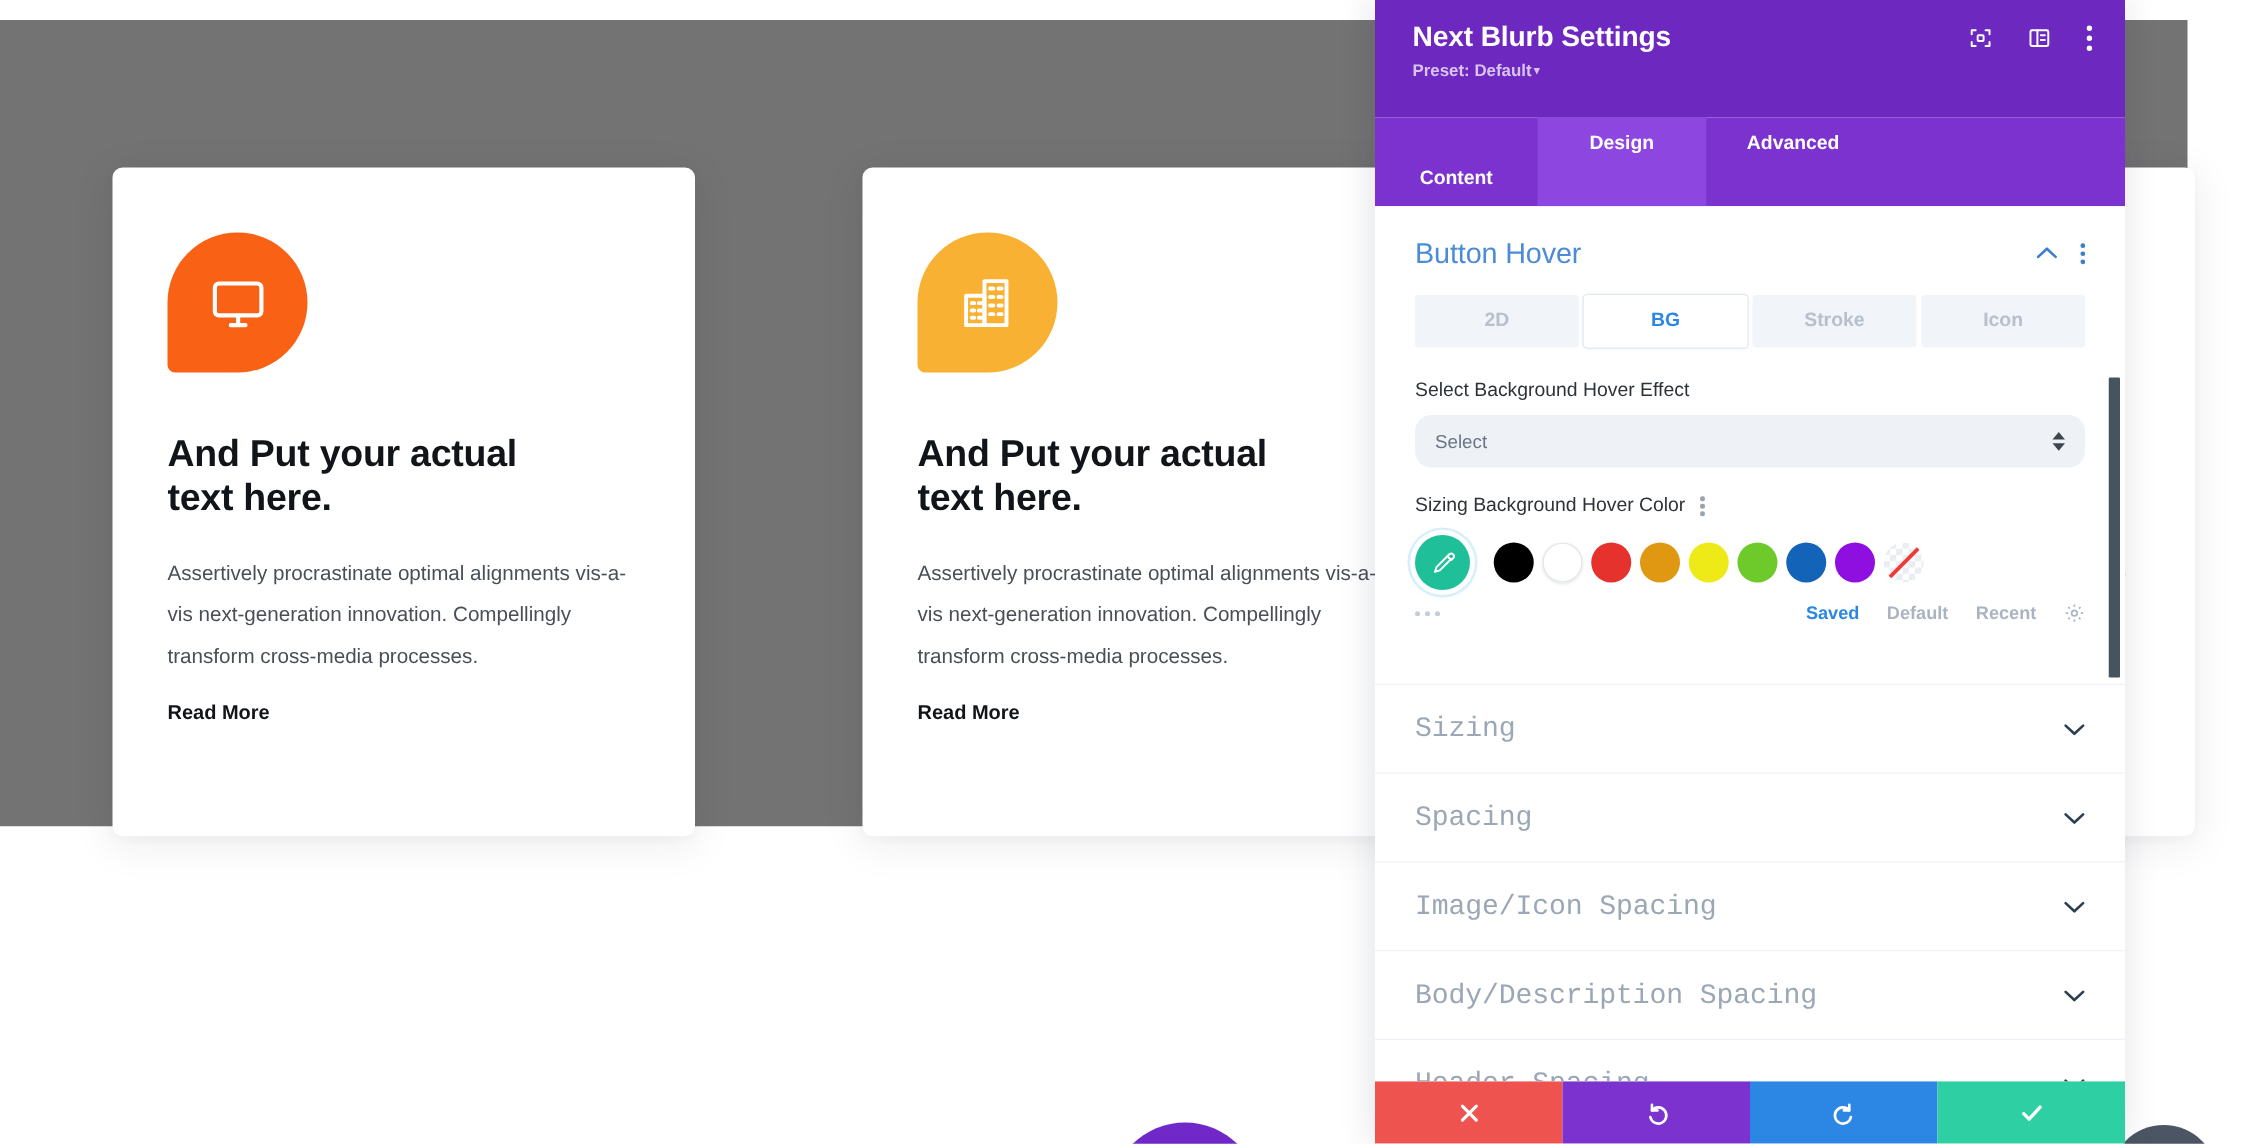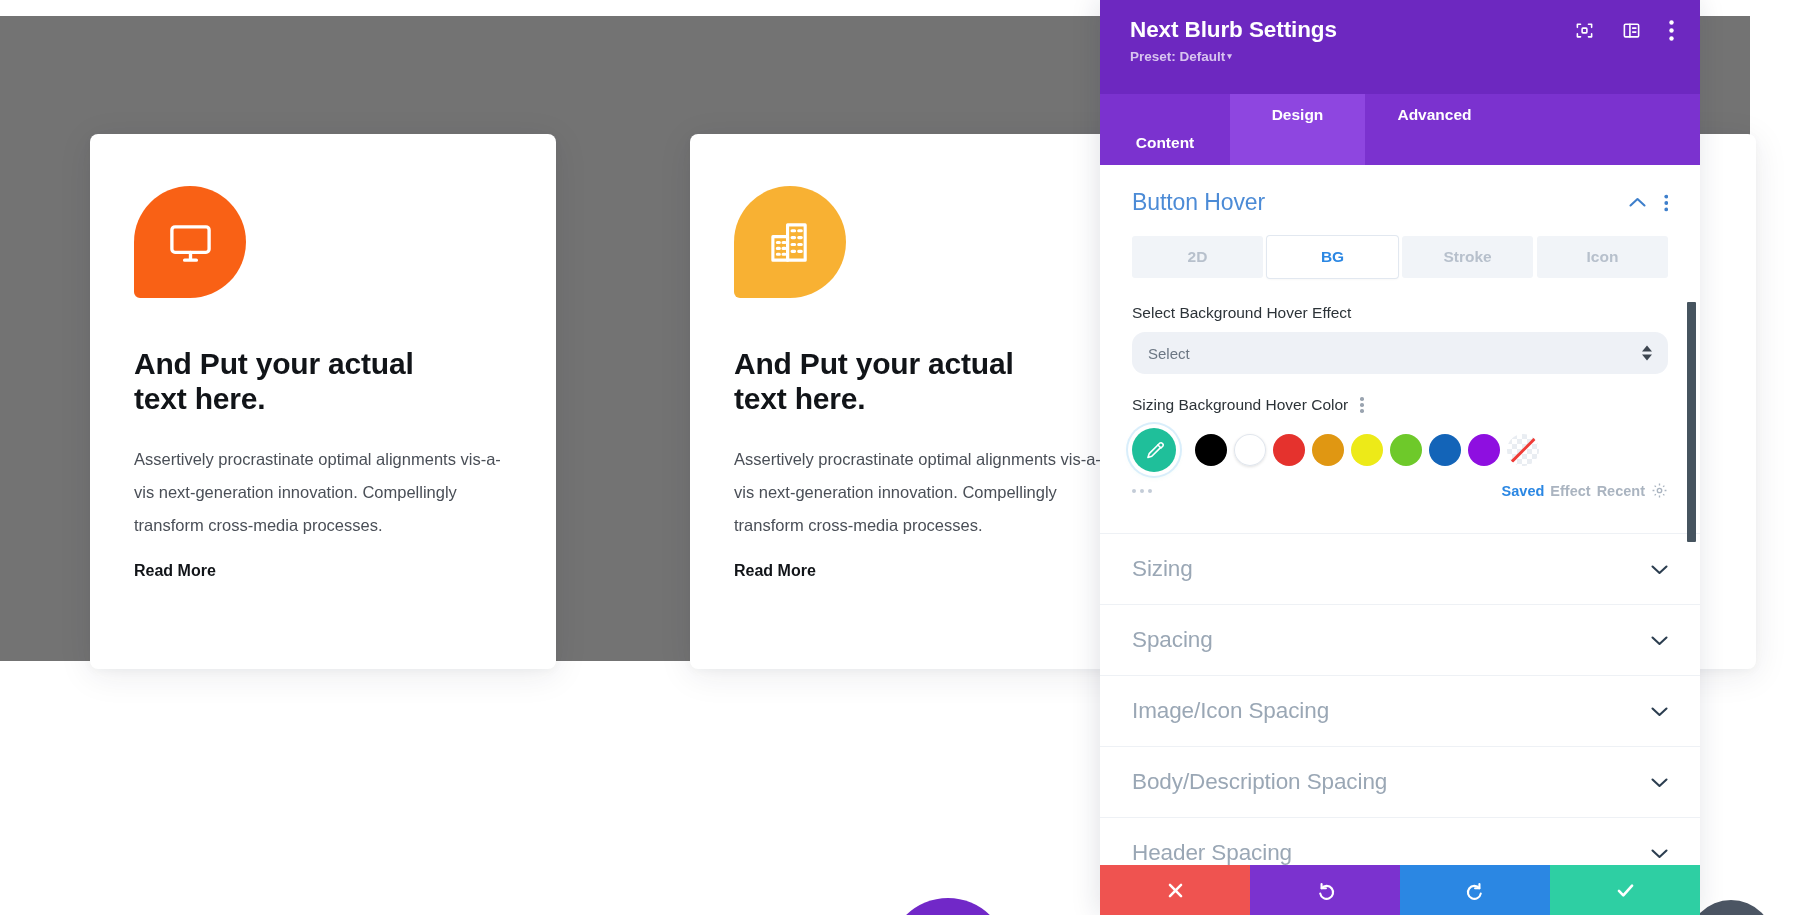--- a/index.html
+++ b/index.html
@@ -181,26 +181,26 @@
     content: ""; position: absolute; left: -3px; top: 14px;
     width: 40px; height: 3px; background: #ef3b36; transform: rotate(-45deg);
   }
 
   .meta-row {
     display: flex; align-items: center; justify-content: space-between;
     padding: 10px 32px 0 32px;
   }
   .dots3 { display: flex; gap: 4px; align-items: center; cursor: pointer; }
   .dots3 i { width: 4px; height: 4px; border-radius: 50%; background: #c3ccd7; display: block; }
-  .meta-links { display: flex; align-items: center; gap: 6px; }
+  .meta-links { display: flex; align-items: center; gap: 22px; }
   .meta-link { font-size: 14.5px; font-weight: 700; color: #aab4c0; cursor: pointer; }
   .meta-link.active { color: #2b87e3; }
   .gear { color: #aab4c0; display: flex; cursor: pointer; }
 
-  .accordion { margin-top: 34px; }
+  .accordion { margin-top: 48px; font-family: Liberation Mono, monospace; }
   .acc-row {
     display: flex; align-items: center; justify-content: space-between;
     padding: 22px 32px 22px 32px;
     border-top: 1px solid #eef1f5;
     cursor: pointer;
   }
   .acc-label { font-size: 22.5px; color: #9aa7b5; font-weight: 400; letter-spacing: -0.1px; }
   .acc-chev { color: #2c3e50; display: flex; }
 
   .scrollbar-track {
@@ -389,21 +389,21 @@
         </div>
 
         <div class="meta-row">
           <span class="dots3">
               <i></i>
               <i></i>
               <i></i>
             </span>
           <span class="meta-links">
             <span class="meta-link active">Saved</span>
-            <span class="meta-link">Effect</span>
+            <span class="meta-link">Default</span>
             <span class="meta-link">Recent</span>
             <span class="gear">
               <svg width="17" height="17" viewBox="0 0 24 24" fill="none" stroke="#aab4c0" stroke-width="1.9">
                 <circle cx="12" cy="12" r="3.1"></circle>
                 <path d="M12 2.2v2.6M12 19.2v2.6M21.8 12h-2.6M4.8 12H2.2M18.9 5.1l-1.8 1.8M6.9 17.1l-1.8 1.8M18.9 18.9l-1.8-1.8M6.9 6.9L5.1 5.1"></path>
               </svg>
             </span>
           </span>
         </div>
 

